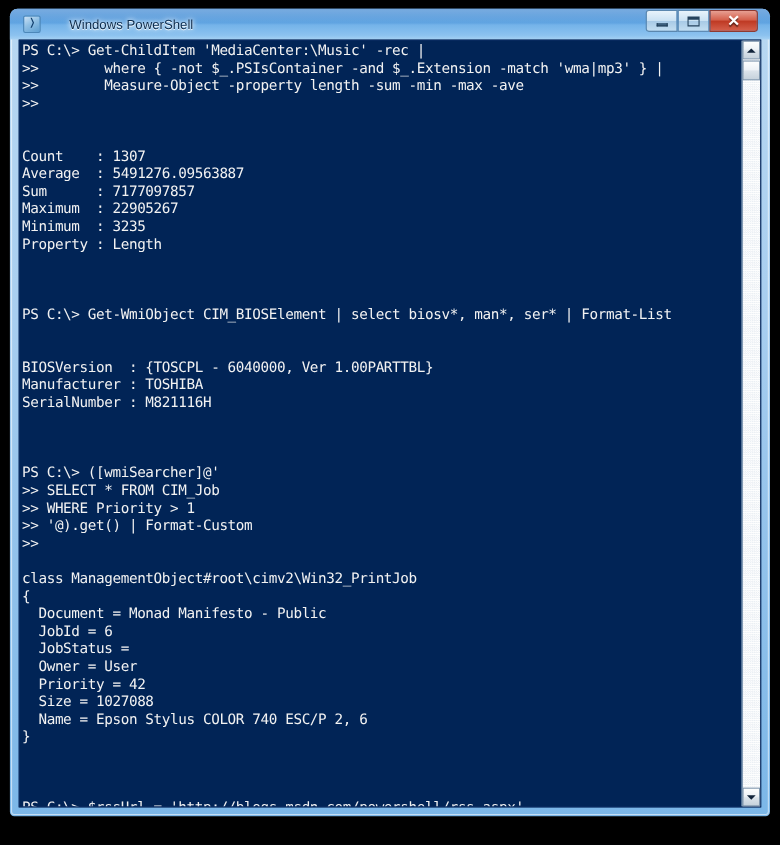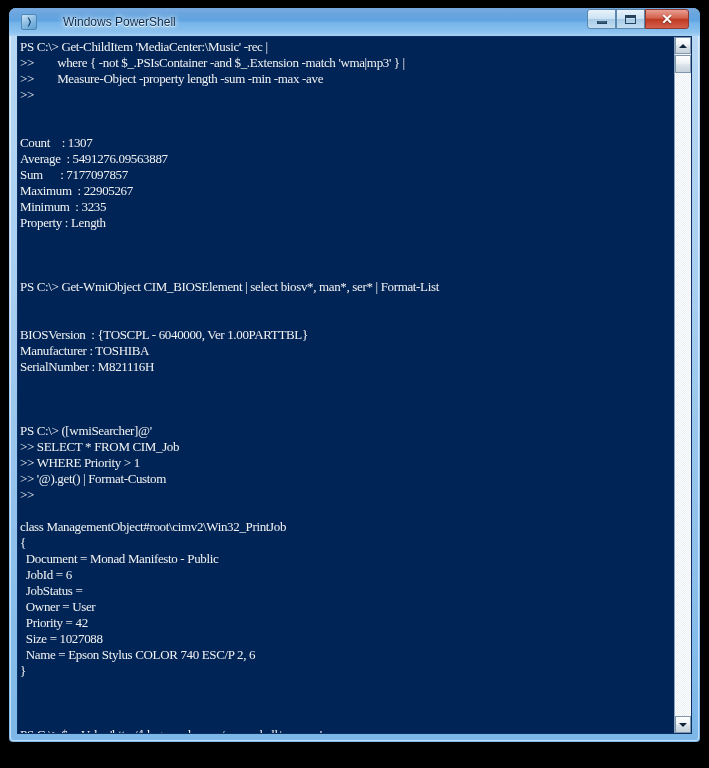--- a/index.html
+++ b/index.html
@@ -173,21 +173,20 @@
     color: #f2f2f2;
     font-family: "DejaVu Sans Mono", monospace;
     font-size: 13px;
     line-height: 16px;
     white-space: pre;
     letter-spacing: -0.35px;
   }
   #console-text .line {
     height: 16px;
     white-space: pre;
-    font-family: Liberation Serif, serif;
   }
 
   
   #scrollbar {
     flex: 0 0 17px;
     width: 17px;
     background:
       repeating-conic-gradient(#e9eef3 0% 25%, #ffffff 0% 50%) 0 0 / 2px 2px;
     border-left: 1px solid #8aa6c0;
     box-sizing: border-box;

